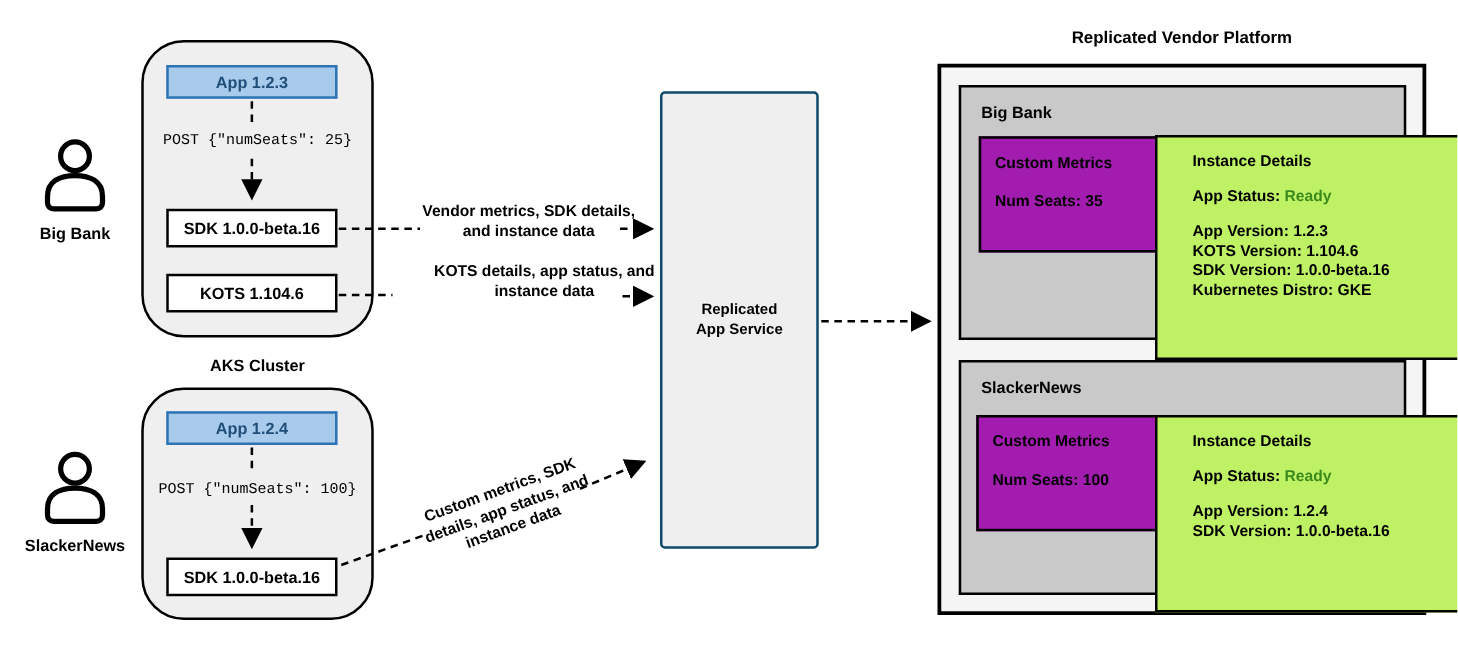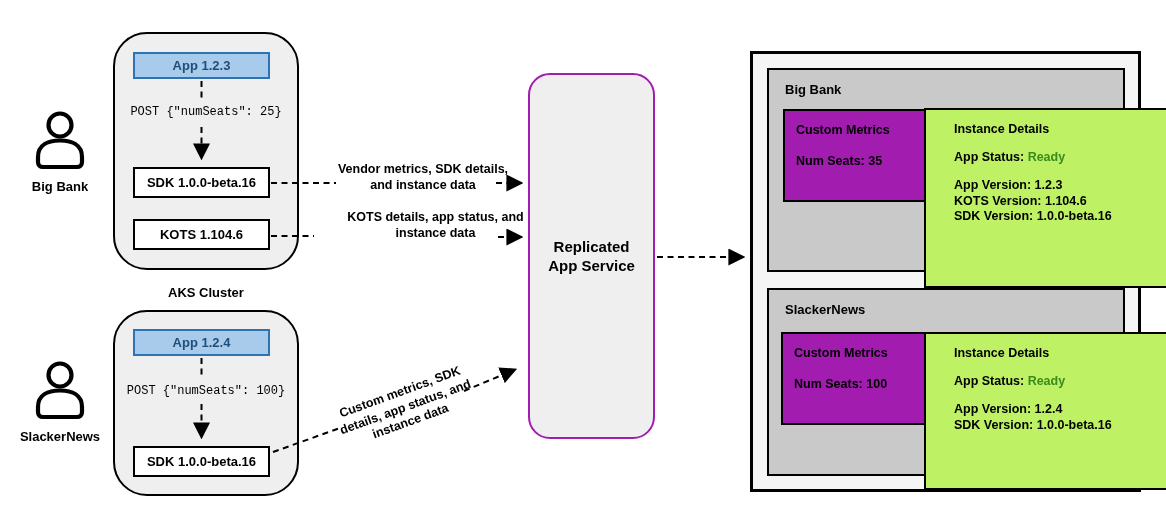--- a/index.html
+++ b/index.html
@@ -5,23 +5,23 @@
   html,body{margin:0;padding:0;background:#fff;}
   #canvas{
     position:relative;width:1166px;height:516px;background:#fff;overflow:hidden;
     font-family:"Liberation Sans","DejaVu Sans",sans-serif;color:#000;
   }
   .abs{position:absolute;box-sizing:border-box;}
   .ctr{text-align:center;}
 
   
   .cluster{background:#EFEFEF;border:2px solid #000;border-radius:34px;}
-  .service{background:#EFEFEF;border:2px solid #a21caf;border-radius:22px;
+  .service{background:#EFEFEF;border:2px solid #0c4a6e;border-radius:4px;
            display:flex;align-items:center;justify-content:center;
-           font-weight:bold;font-size:15px;white-space:pre-line;text-align:center;line-height:1.3;}
+           font-weight:bold;font-size:12px;white-space:pre-line;text-align:center;line-height:1.3;}
 
   .cluster-title{font-weight:bold;font-size:13px;}
 
   .appbox{background:#A8CBEC;border:2px solid #2E74B5;display:flex;align-items:center;justify-content:center;
           font-weight:bold;font-size:13px;color:#1F4E79;}
   .whitebox{background:#fff;border:2px solid #000;display:flex;align-items:center;justify-content:center;
             font-weight:bold;font-size:13px;}
   .post{font-family:"Liberation Mono","DejaVu Sans Mono",monospace;font-size:12px;letter-spacing:0;}
 
   .edge-label{font-weight:bold;font-size:12.5px;text-align:center;line-height:1.25;}
@@ -76,38 +76,40 @@
   <div class="abs post ctr" style="left:113px;top:384px;width:186px;">POST {"numSeats": 100}</div>
   <div class="abs whitebox" style="left:133px;top:446px;width:137px;height:31px;">SDK 1.0.0-beta.16</div>
 
   <div class="abs edge-label" style="left:333px;top:162px;width:180px;">Vendor metrics, SDK details, and instance data</div>
   <div class="abs edge-label" style="left:328px;top:210px;width:215px;">KOTS details, app status, and instance data</div>
   <div class="abs edge-label rot" style="left:323px;top:384px;width:165px;">Custom metrics, SDK details, app status, and instance data</div>
 
   <div class="abs service" style="left:528px;top:73px;width:127px;height:366px;">Replicated
 App Service</div>
 
+  <div class="abs platform-title" style="left:750px;top:22px;width:391px;">Replicated Vendor Platform</div>
   <div class="abs platform-box" style="left:750px;top:51px;width:391px;height:441px;"></div>
 
   <div class="abs panel" style="left:767px;top:68px;width:358px;height:204px;">
     <div class="panel-name">Big Bank</div>
     <div class="cmbox" style="left:14px;top:39px;width:134px;height:65px;">
       <div class="t">Custom Metrics</div>
       <div class="v">Num Seats: 35</div>
     </div>
     <div class="idbox" style="left:155px;top:38px;width:190px;height:152px;">
       <div class="t">Instance Details</div>
       <div class="status">
         <span>App Status:</span>
         <span class="ready">Ready</span>
       </div>
       <div class="lines">
         <div>App Version: 1.2.3</div>
         <div>KOTS Version: 1.104.6</div>
         <div>SDK Version: 1.0.0-beta.16</div>
+        <div>Kubernetes Distro: GKE</div>
       </div>
     </div>
   </div>
 
   <div class="abs panel" style="left:767px;top:288px;width:358px;height:188px;">
     <div class="panel-name">SlackerNews</div>
     <div class="cmbox" style="left:12px;top:42px;width:134px;height:65px;">
       <div class="t">Custom Metrics</div>
       <div class="v">Num Seats: 100</div>
     </div>

